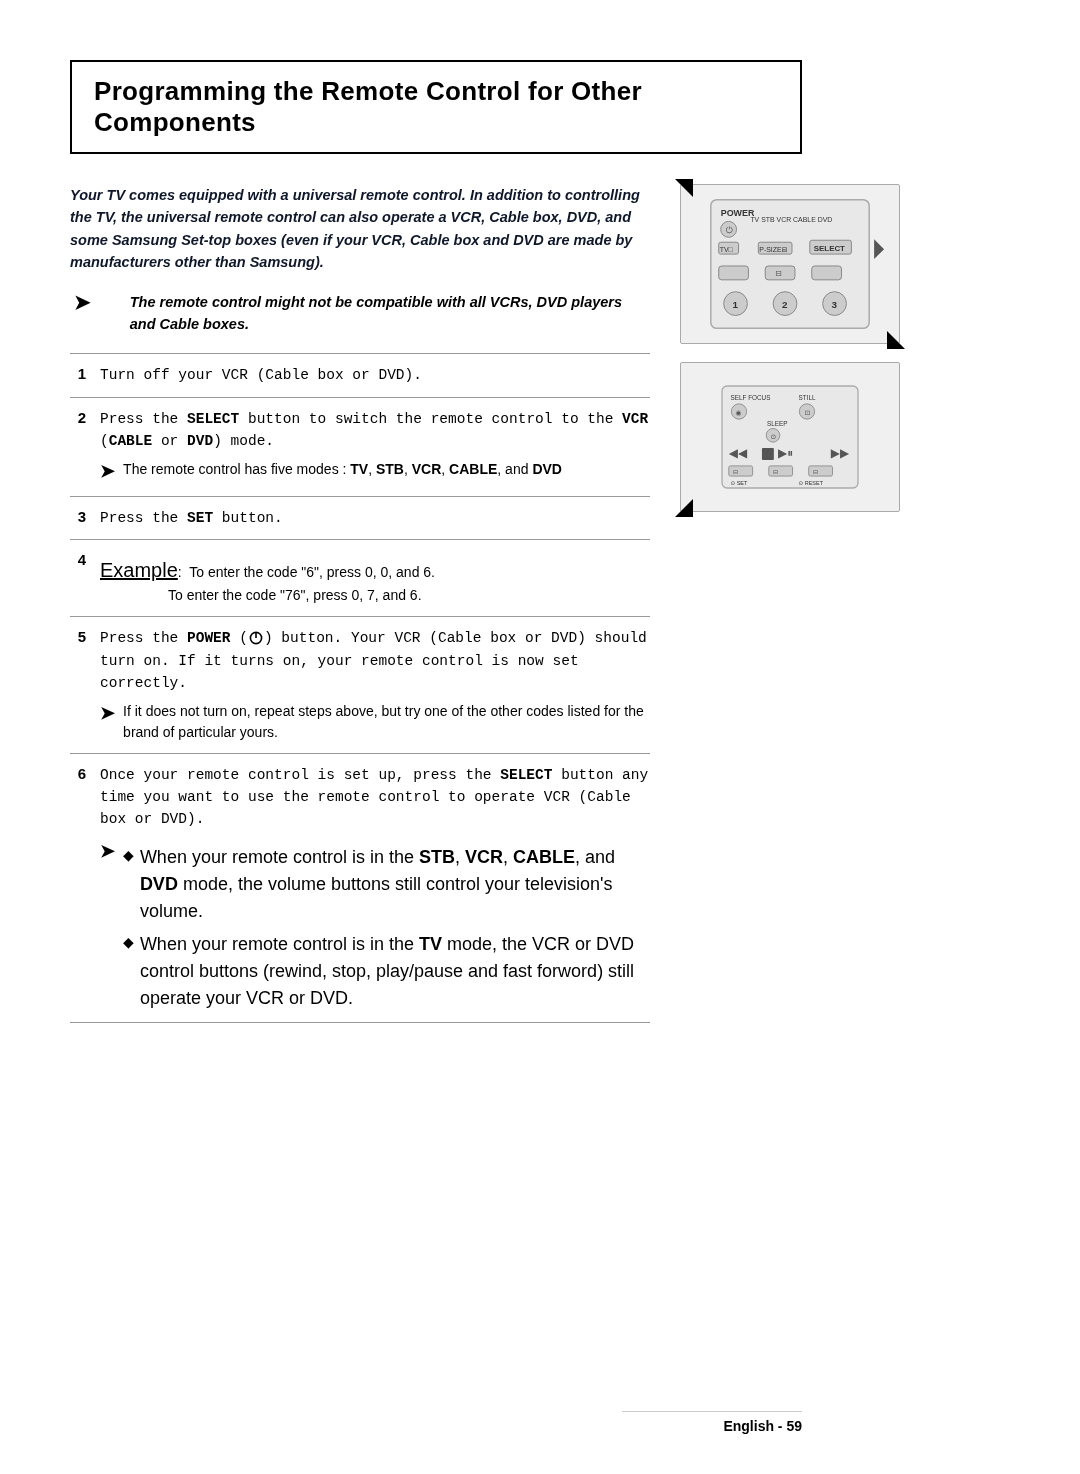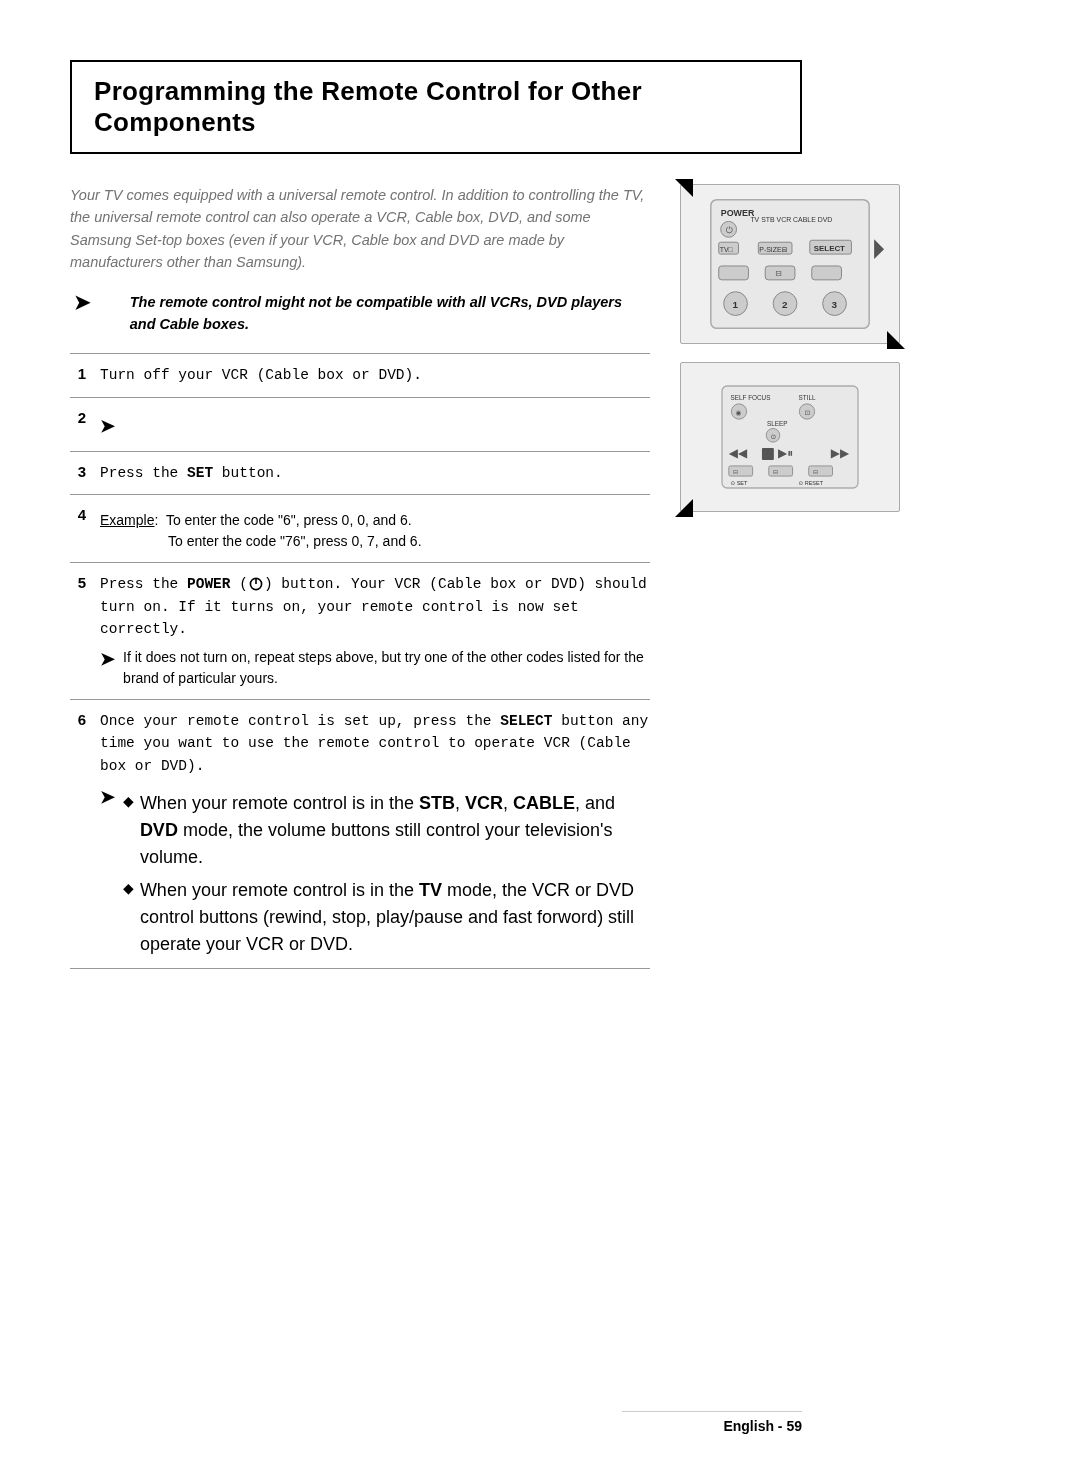--- a/index.html
+++ b/index.html
@@ -55,25 +55,25 @@
       display: flex;
       flex-direction: column;
       align-items: center;
       gap: 18px;
       padding-top: 0px;
     }
 
     
     .intro-para {
       font-style: italic;
-      font-weight: normal;
+      font-weight: bold;
       font-size: 14.5px;
       line-height: 1.55;
       margin-bottom: 18px;
-      color: #737373;
+      color: #0f172a;
     }
 
     
     .arrow-note {
       display: flex;
       flex-direction: row;
       align-items: flex-start;
       gap: 8px;
       margin-bottom: 18px;
       padding-left: 4px;
@@ -158,21 +158,21 @@
     }
 
     .example-block {
       margin-top: 5px;
       font-size: 14px;
       line-height: 1.5;
     }
 
     .example-label {
       text-decoration: underline;
-      font-size: 14px;
+      font-size: 20px;
     }
 
     .bullet-note {
       display: flex;
       flex-direction: row;
       gap: 6px;
       align-items: flex-start;
       margin-top: 5px;
     }
 
@@ -297,22 +297,24 @@
         <li class="step-item">
           <span class="step-num">1</span>
           <div class="step-content">
             <p>Turn off your VCR (Cable box or DVD).</p>
           </div>
         </li>
 
         <li class="step-item">
           <span class="step-num">2</span>
           <div class="step-content">
+            <p>Press the <strong>SELECT</strong> button to switch the remote control to the <strong>VCR</strong> (<strong>CABLE</strong> or <strong>DVD</strong>) mode.</p>
             <div class="sub-note">
               <span class="sub-note-arrow">➤</span>
+              <span class="sub-note-text">The remote control has five modes : <strong>TV</strong>, <strong>STB</strong>, <strong>VCR</strong>, <strong>CABLE</strong>, and <strong>DVD</strong></span>
             </div>
           </div>
         </li>
 
         <li class="step-item">
           <span class="step-num">3</span>
           <div class="step-content">
             <p>Press the <strong>SET</strong> button.</p>
           </div>
         </li>

